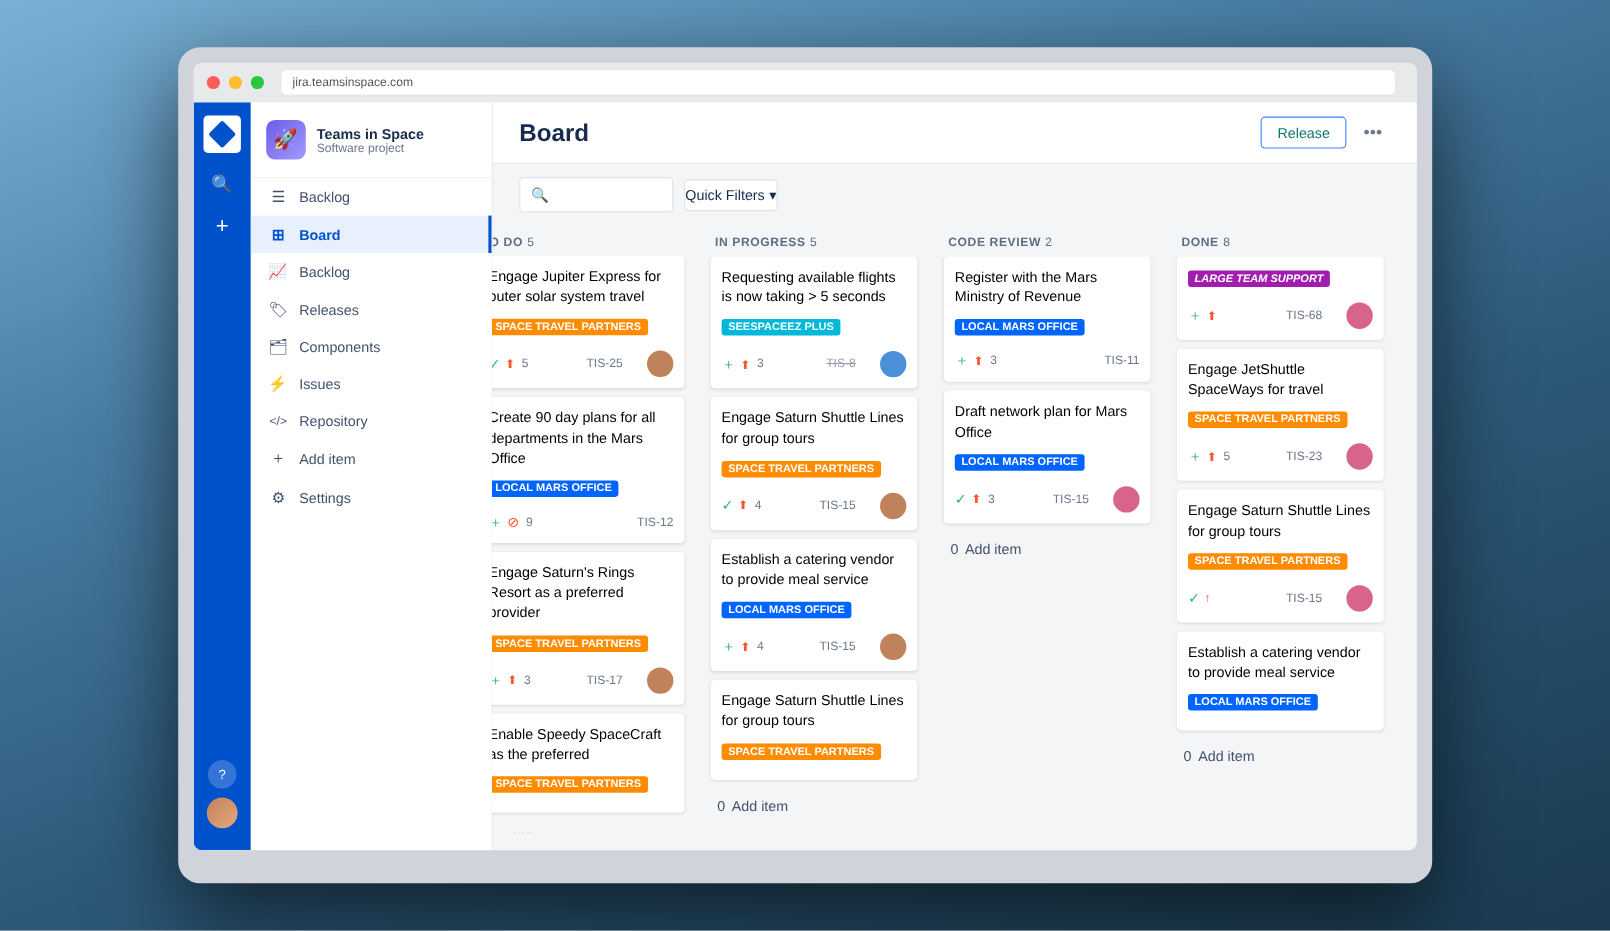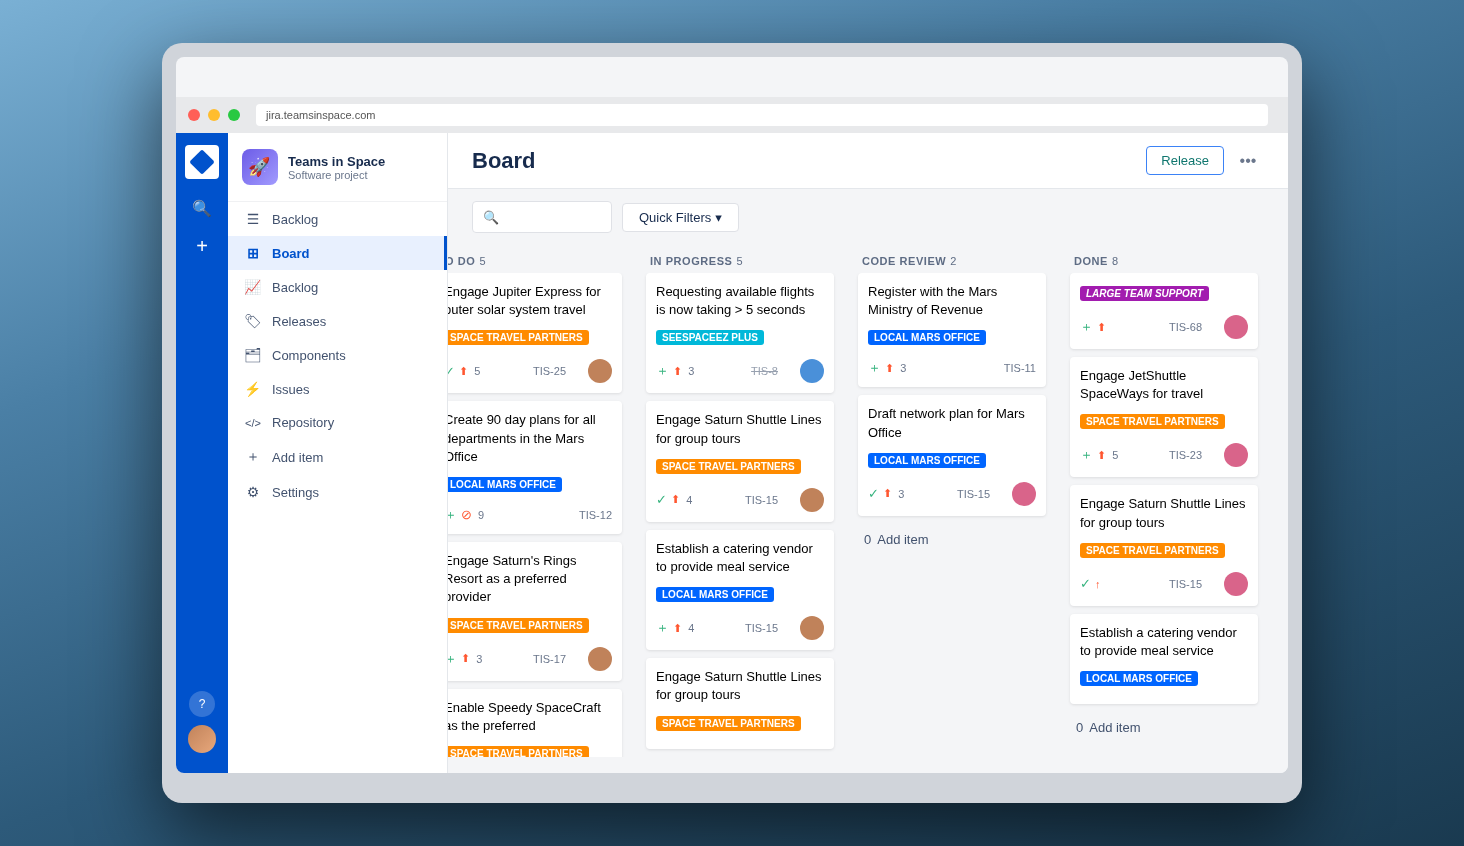--- a/index.html
+++ b/index.html
@@ -32,21 +32,20 @@
       flex-direction: column;
     }
     .browser-bar {
       height: 36px;
       background: #e8e9eb;
       display: flex;
       align-items: center;
       padding: 0 12px;
       gap: 8px;
       flex-shrink: 0;
-      margin-top: 40px;
     }
     .traffic-light { width: 12px; height: 12px; border-radius: 50%; }
     .tl-red { background: #ff5f57; }
     .tl-yellow { background: #ffbd2e; }
     .tl-green { background: #28c941; }
     .url-bar {
       flex: 1;
       height: 22px;
       background: white;
       border-radius: 4px;
@@ -190,21 +189,21 @@
       background: white;
       border: 1px solid #dfe1e6;
       border-radius: 4px;
       display: flex; align-items: center;
       padding: 0 10px;
       gap: 6px;
       font-size: 13px;
       color: #6b778c;
     }
     .quick-filters-btn {
-      padding: 6px 16px;
+      padding: 6px 0;
       border: 1px solid #dfe1e6;
       border-radius: 4px;
       background: white;
       font-size: 13px;
       color: #172b4d;
       cursor: pointer;
       display: flex; align-items: center; gap: 4px;
     }
     
     .board-area {

